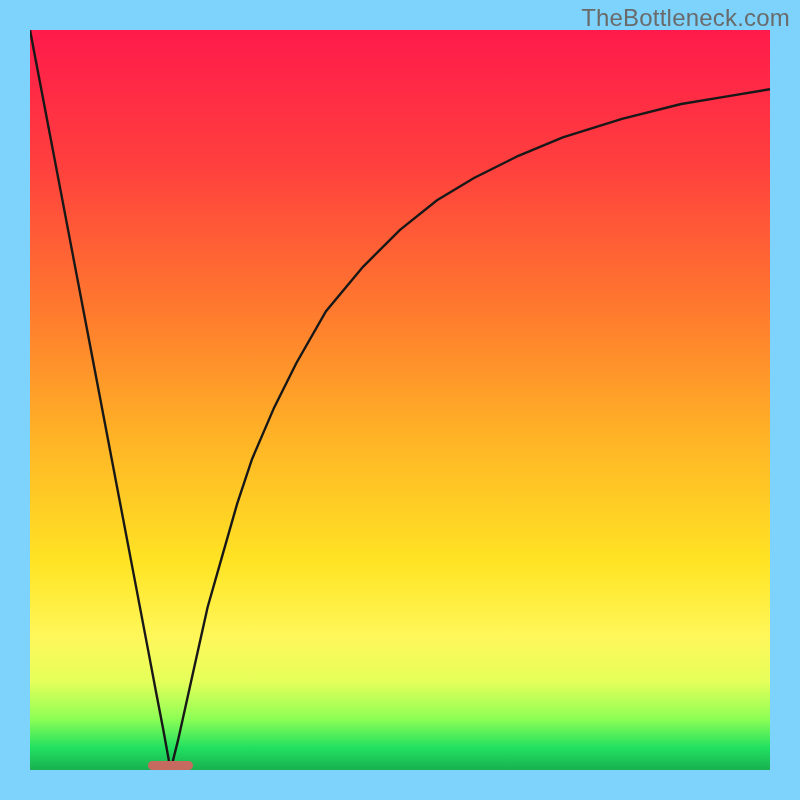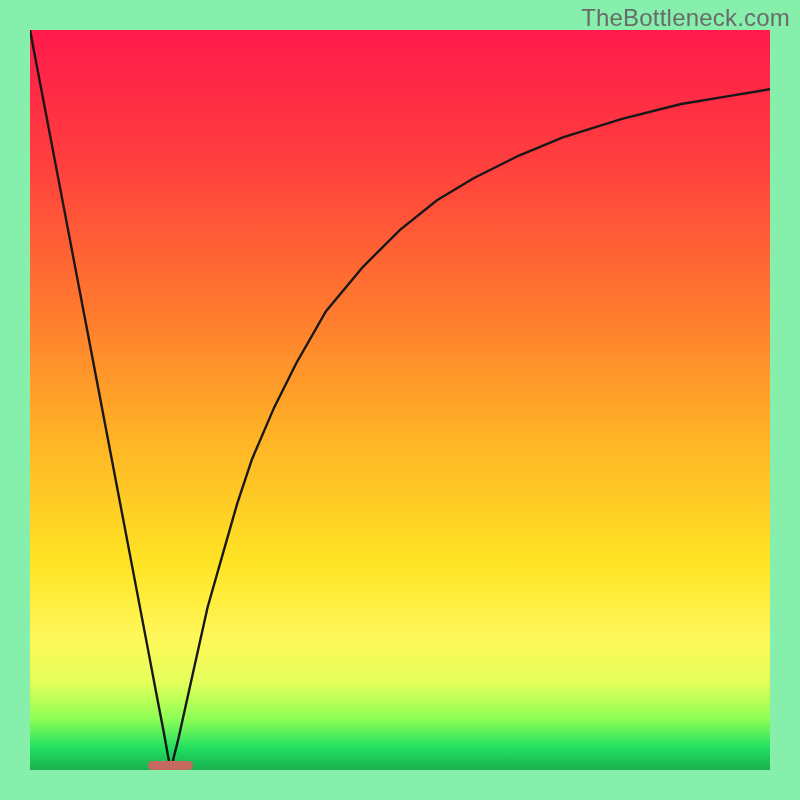--- a/index.html
+++ b/index.html
@@ -8,21 +8,21 @@
     width: 800px;
     height: 800px;
     overflow: hidden;
     background: #000;
     font-family: Arial, Helvetica, sans-serif;
   }
   .frame {
     position: relative;
     width: 800px;
     height: 800px;
-    background: #86efac;
+    background: #7dd3fc;
   }
   .plot-area {
     position: absolute;
     left: 30px;
     top: 30px;
     width: 740px;
     height: 740px;
     background: linear-gradient(
       to bottom,
       #ff1a4b 0%,

